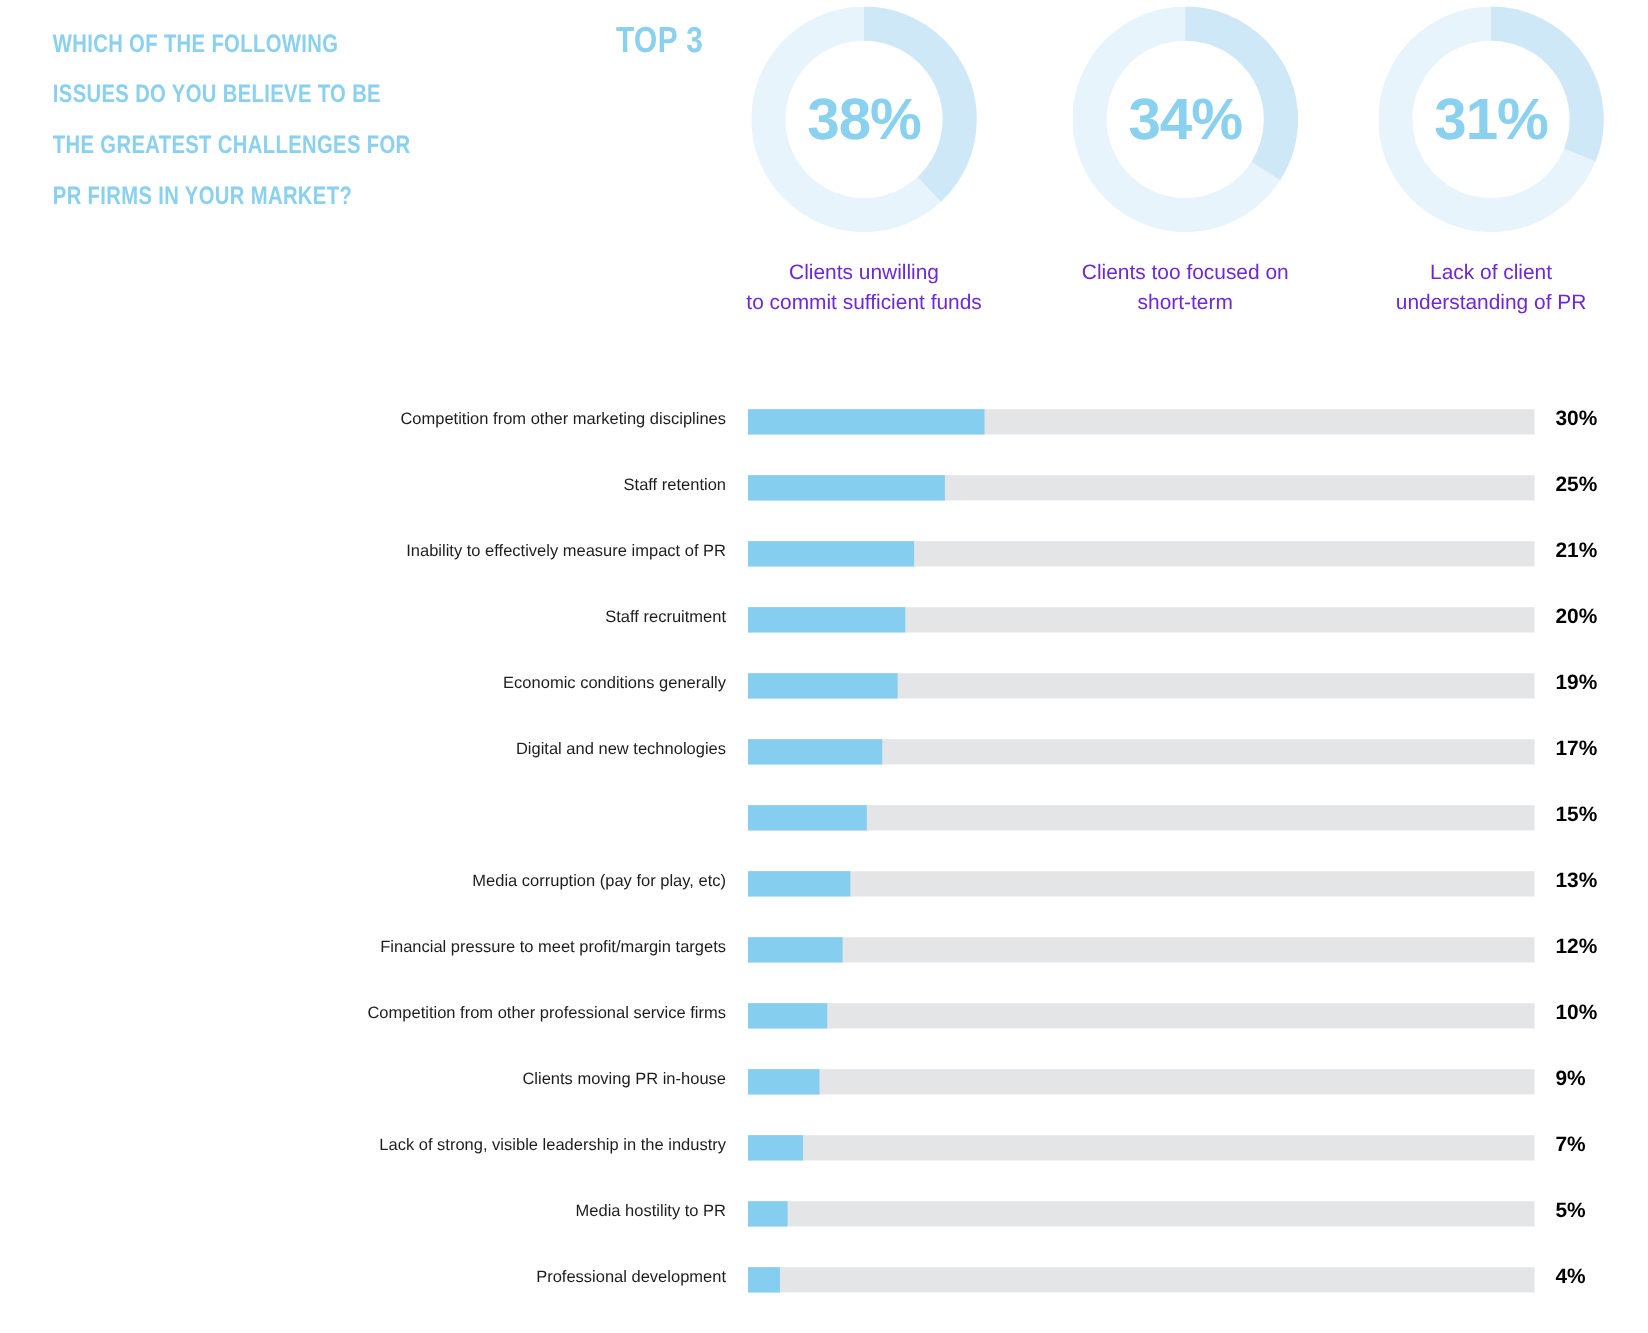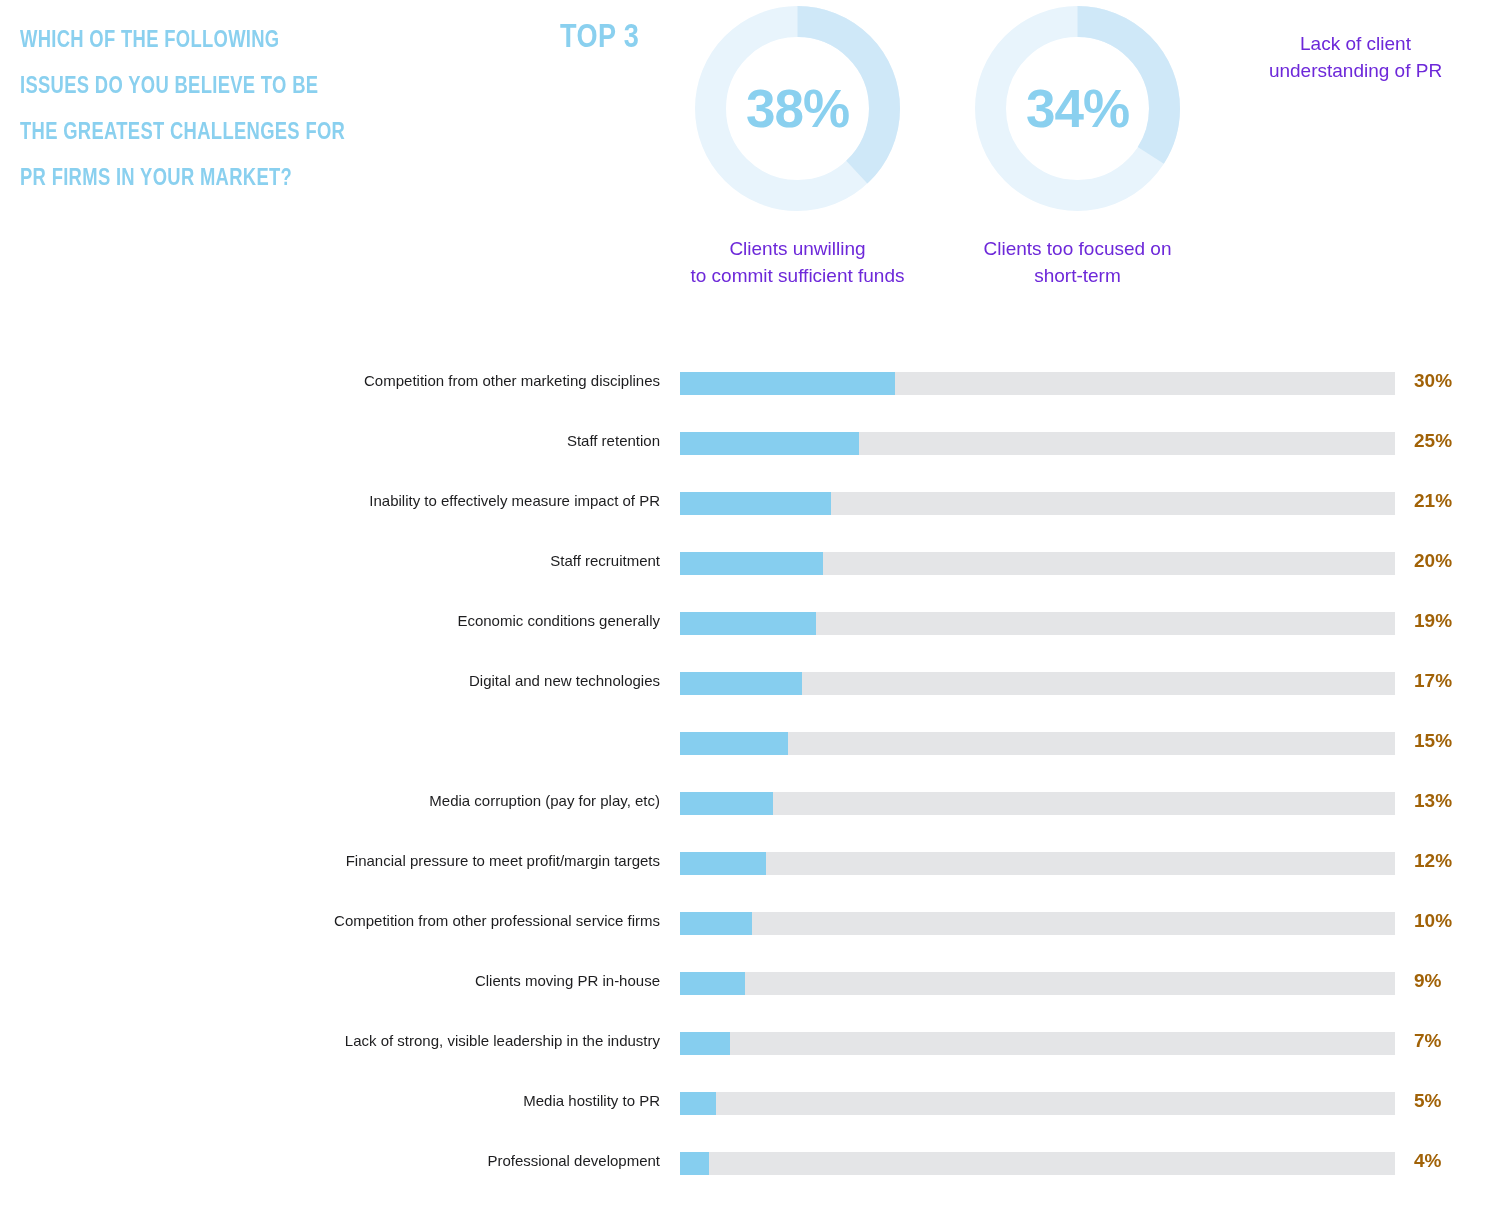--- a/index.html
+++ b/index.html
@@ -12,21 +12,21 @@
     height: 1212px;
     position: relative;
     overflow: hidden;
     font-family: "Liberation Sans", sans-serif;
     -webkit-font-smoothing: antialiased;
   }
 
   
   #header-question {
     position: absolute;
-    left: 20px;
+    left: 48px;
     top: 16px;
     width: 420px;
   }
   .question-line {
     color: #8ad0ef;
     font-family: "Liberation Sans", sans-serif;
     font-size: 23px;
     font-weight: bold;
     letter-spacing: 0.4px;
     line-height: 46px;
@@ -132,42 +132,42 @@
     top: 0;
     height: 23px;
     background: #86ceef;
   }
   .bar-value {
     position: absolute;
     left: 1414px;
     top: 0;
     height: 26px;
     line-height: 26px;
-    color: #a16207;
+    color: #000000;
     font-size: 19px;
     font-weight: bold;
     text-align: right;
     white-space: nowrap;
   }
 </style>
 </head>
 <body>
 
 <div id="header-question">
   <div class="question-line">WHICH OF THE FOLLOWING</div>
   <div class="question-line">ISSUES DO YOU BELIEVE TO BE</div>
   <div class="question-line">THE GREATEST CHALLENGES FOR</div>
   <div class="question-line">PR FIRMS IN YOUR MARKET?</div>
 </div>
 
 <div id="top3-label">TOP 3</div>
 
 <div id="donut-row">
 
-  <div class="donut-cell" style="left:20px;">
+  <div class="donut-cell" style="left:8px;">
     <div class="donut-wrap">
       <svg viewBox="0 0 205 205">
         <circle cx="102.5" cy="102.5" r="87" fill="none" stroke="#e8f4fc" stroke-width="31"></circle>
         <circle class="donut-arc" cx="102.5" cy="102.5" r="87" fill="none" stroke="#cfe8f8" stroke-width="31" transform="rotate(-90 102.5 102.5)" stroke-dasharray="207.72 338.92"></circle>
       </svg>
       <div class="donut-value">38%</div>
     </div>
     <div class="donut-caption">
       <div>Clients unwilling</div>
       <div>to commit sufficient funds</div>
@@ -182,20 +182,27 @@
       </svg>
       <div class="donut-value">34%</div>
     </div>
     <div class="donut-caption">
       <div>Clients too focused on</div>
       <div>short-term</div>
     </div>
   </div>
 
   <div class="donut-cell" style="left:578px;">
+    <div class="donut-wrap">
+      <svg viewBox="0 0 205 205">
+        <circle cx="102.5" cy="102.5" r="87" fill="none" stroke="#e8f4fc" stroke-width="31"></circle>
+        <circle class="donut-arc" cx="102.5" cy="102.5" r="87" fill="none" stroke="#cfe8f8" stroke-width="31" transform="rotate(-90 102.5 102.5)" stroke-dasharray="169.46 377.18"></circle>
+      </svg>
+      <div class="donut-value">31%</div>
+    </div>
     <div class="donut-caption">
       <div>Lack of client</div>
       <div>understanding of PR</div>
     </div>
   </div>
 
 </div>
 
 <div id="bar-chart">
     <div class="bar-row">

